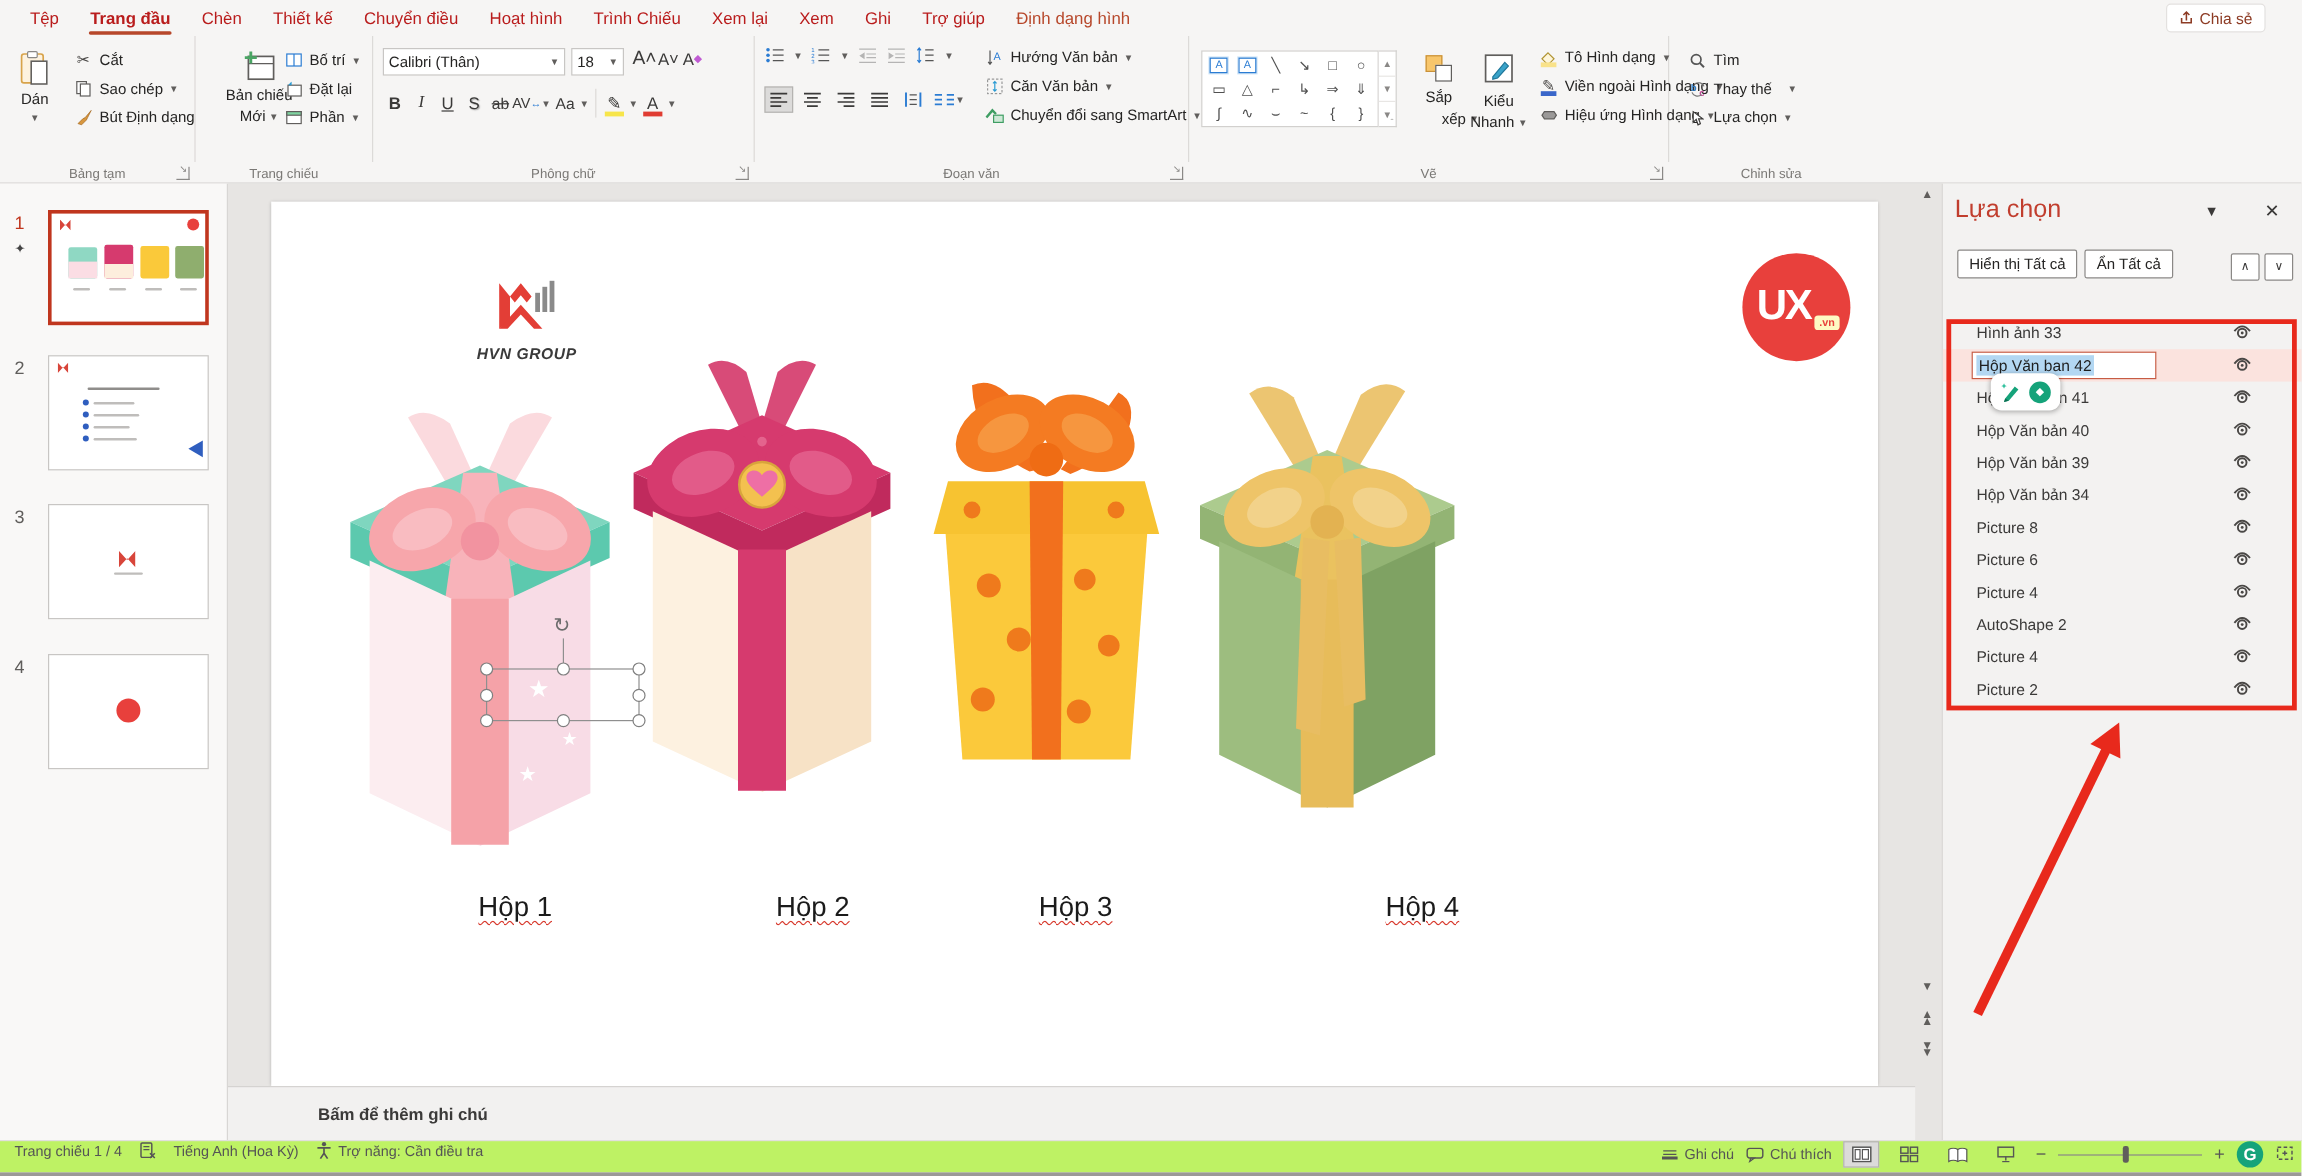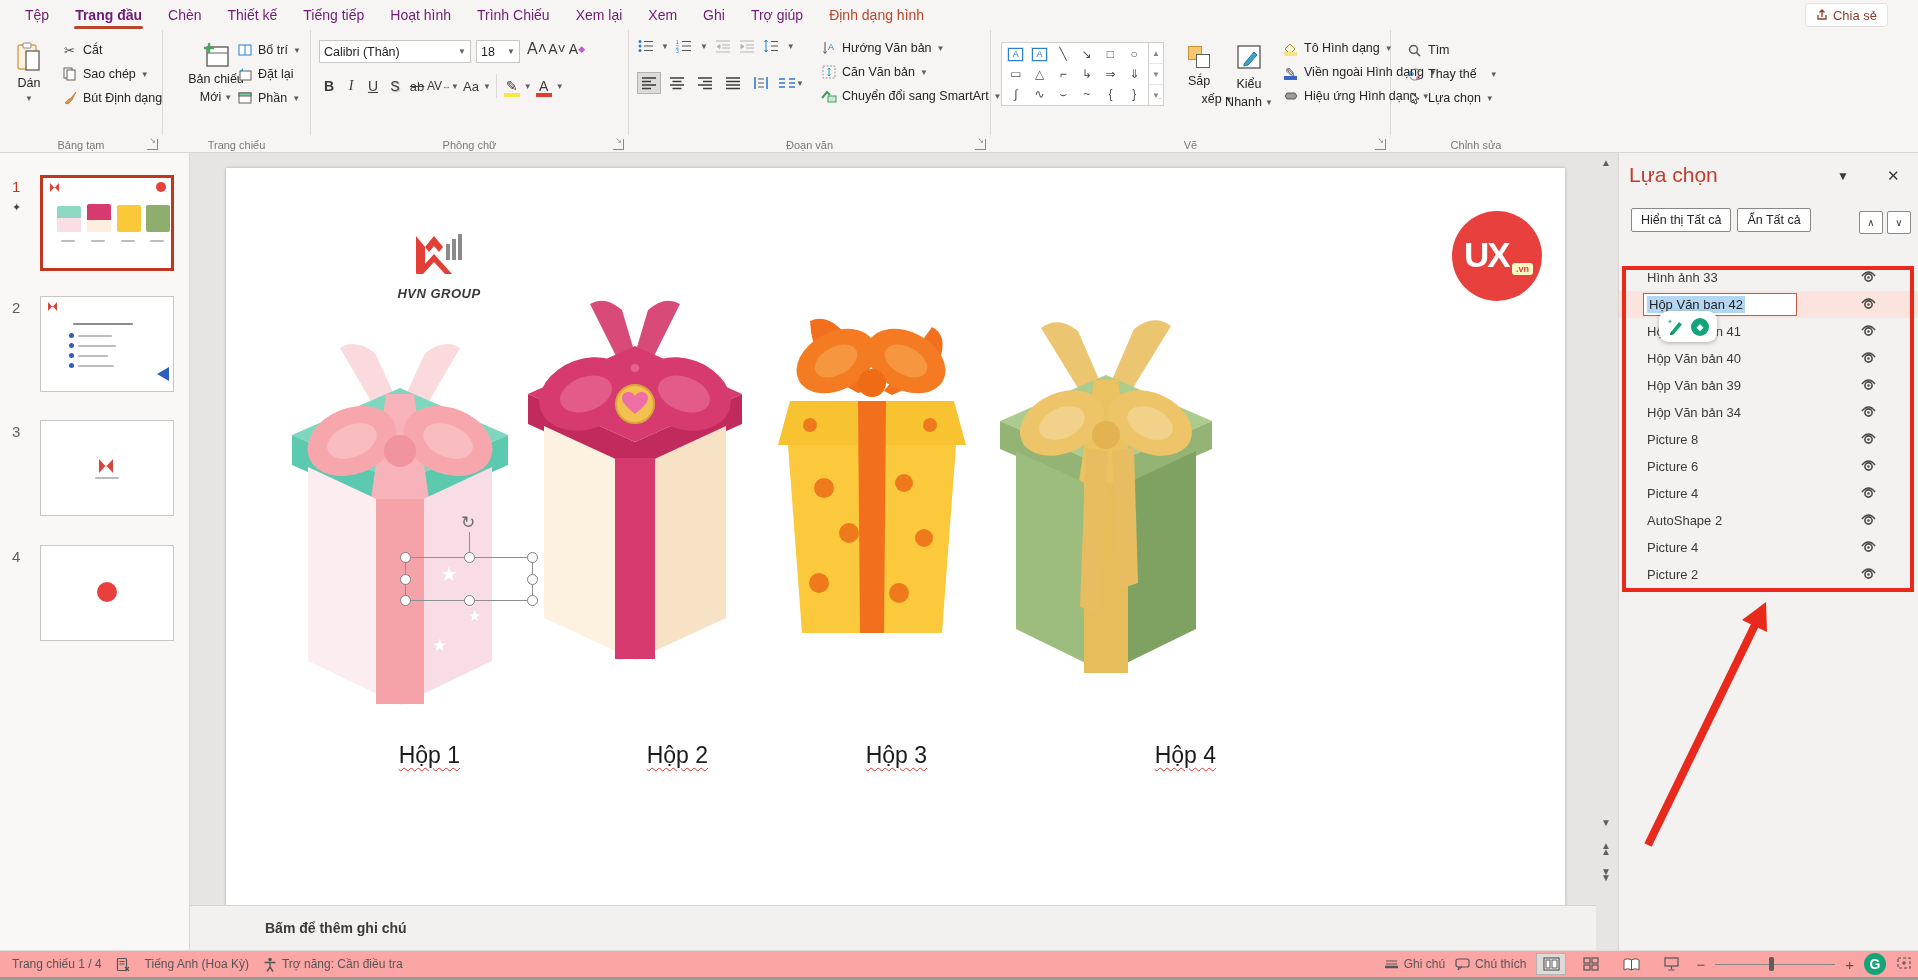--- a/index.html
+++ b/index.html
@@ -6,21 +6,21 @@
   html,body { width:1918px; height:980px; overflow:hidden; }
   body { font-family:"Liberation Sans","DejaVu Sans",sans-serif; background:#f3f2f1; color:#252423;
          -webkit-font-smoothing:antialiased; }
   .abs { position:absolute; }
   .app { position:relative; width:1918px; height:980px; background:#f3f2f1; }
 
   
   .menubar { position:absolute; top:0; left:0; width:1918px; height:30px; background:#f6f5f4;
              display:flex; align-items:center; }
   .menu-tabs { display:flex; align-items:center; height:30px; padding-left:12px; }
-  .mtab { padding:0 13px; font-size:14px; color:#701a75; height:30px; line-height:30px; position:relative; cursor:default; white-space:nowrap; }
+  .mtab { padding:0 13px; font-size:14px; color:#b91c1c; height:30px; line-height:30px; position:relative; cursor:default; white-space:nowrap; }
   .mtab.active { font-weight:bold; }
   .mtab.active::after { content:""; position:absolute; left:12px; right:12px; bottom:1px; height:3px; background:#b7472a; border-radius:2px; }
   .mtab.contextual { color:#b7472a; }
   .share-btn { position:absolute; right:30px; top:3px; height:24px; background:#fff; border:1px solid #e3e1df;
                border-radius:4px; display:flex; align-items:center; gap:5px; padding:0 10px; font-size:13px; color:#8d3b24; }
 
   
   .ribbon { position:absolute; top:30px; left:0; width:1918px; height:123px; background:#f6f5f4;
             border-bottom:1px solid #d8d6d4; }
   .rgroup { position:absolute; top:0; height:105px; border-right:1px solid #dcdad8; }
@@ -102,22 +102,22 @@
   .sp-row .eye { position:absolute; left:240px; top:5px; }
   .sp-row.editing { background:#fbe3de; }
   .sp-edit { position:absolute; left:24px; top:2px; width:154px; height:23px; background:#fff; border:1.5px solid #c75b43;
              display:flex; align-items:center; padding-left:3px; }
   .sp-edit span { background:#b3d7f2; font-size:13px; color:#1f1f1f; padding:1px 2px; white-space:nowrap; }
   .red-rect { position:absolute; left:3px; top:113px; width:292px; height:326px; border:4px solid #e8291c; pointer-events:none; }
   .gram-pill { position:absolute; left:40px; top:158px; width:58px; height:31px; background:#fff; border-radius:9px;
                box-shadow:0 1px 4px rgba(0,0,0,.3); display:flex; align-items:center; justify-content:center; gap:6px; }
 
   
-  .statusbar { position:absolute; left:0; top:950px; width:1918px; height:27px; background:#fca5a5; border-top:1px solid #e1dfdd;
-               display:flex; align-items:center; font-size:12px; color:#555; }
+  .statusbar { position:absolute; left:0; top:950px; width:1918px; height:27px; background:#bef264; border-top:1px solid #e1dfdd;
+               display:flex; align-items:flex-start; font-size:12px; color:#555; }
   .sb-left { display:flex; align-items:center; gap:14px; padding-left:12px; }
   .sb-right { position:absolute; right:6px; display:flex; align-items:center; gap:10px; }
   .sb-item { display:flex; align-items:center; gap:5px; white-space:nowrap; }
   .viewbtn { width:30px; height:22px; display:flex; align-items:center; justify-content:center; }
   .viewbtn.active { background:#dcdbda; border:1px solid #b5b3b1; }
   .zoomtrack { width:120px; height:1px; background:#8a8886; position:relative; }
   .zoomthumb { position:absolute; left:54px; top:-7px; width:5px; height:14px; background:#605e5c; border-radius:2px; }
   .gbadge { width:22px; height:22px; border-radius:50%; background:#15a37a; color:#fff; font-weight:bold; font-size:14px;
             display:flex; align-items:center; justify-content:center; }
   .bottomedge { position:absolute; left:0; top:977px; width:1918px; height:3px; background:#9b9998; }
@@ -131,21 +131,21 @@
 <body>
 
 <div class="app">
 
   <div class="menubar">
     <div class="menu-tabs" id="menu-tabs">
         <div class="mtab">Tệp</div>
         <div class="mtab active">Trang đầu</div>
         <div class="mtab">Chèn</div>
         <div class="mtab">Thiết kế</div>
-        <div class="mtab">Tiếng tiếp</div>
+        <div class="mtab">Chuyển điều</div>
         <div class="mtab">Hoạt hình</div>
         <div class="mtab">Trình Chiếu</div>
         <div class="mtab">Xem lại</div>
         <div class="mtab">Xem</div>
         <div class="mtab">Ghi</div>
         <div class="mtab">Trợ giúp</div>
         <div class="mtab contextual">Định dạng hình</div>
       </div>
     <div class="share-btn">
       <svg width="12" height="12" viewBox="0 0 12 12">

